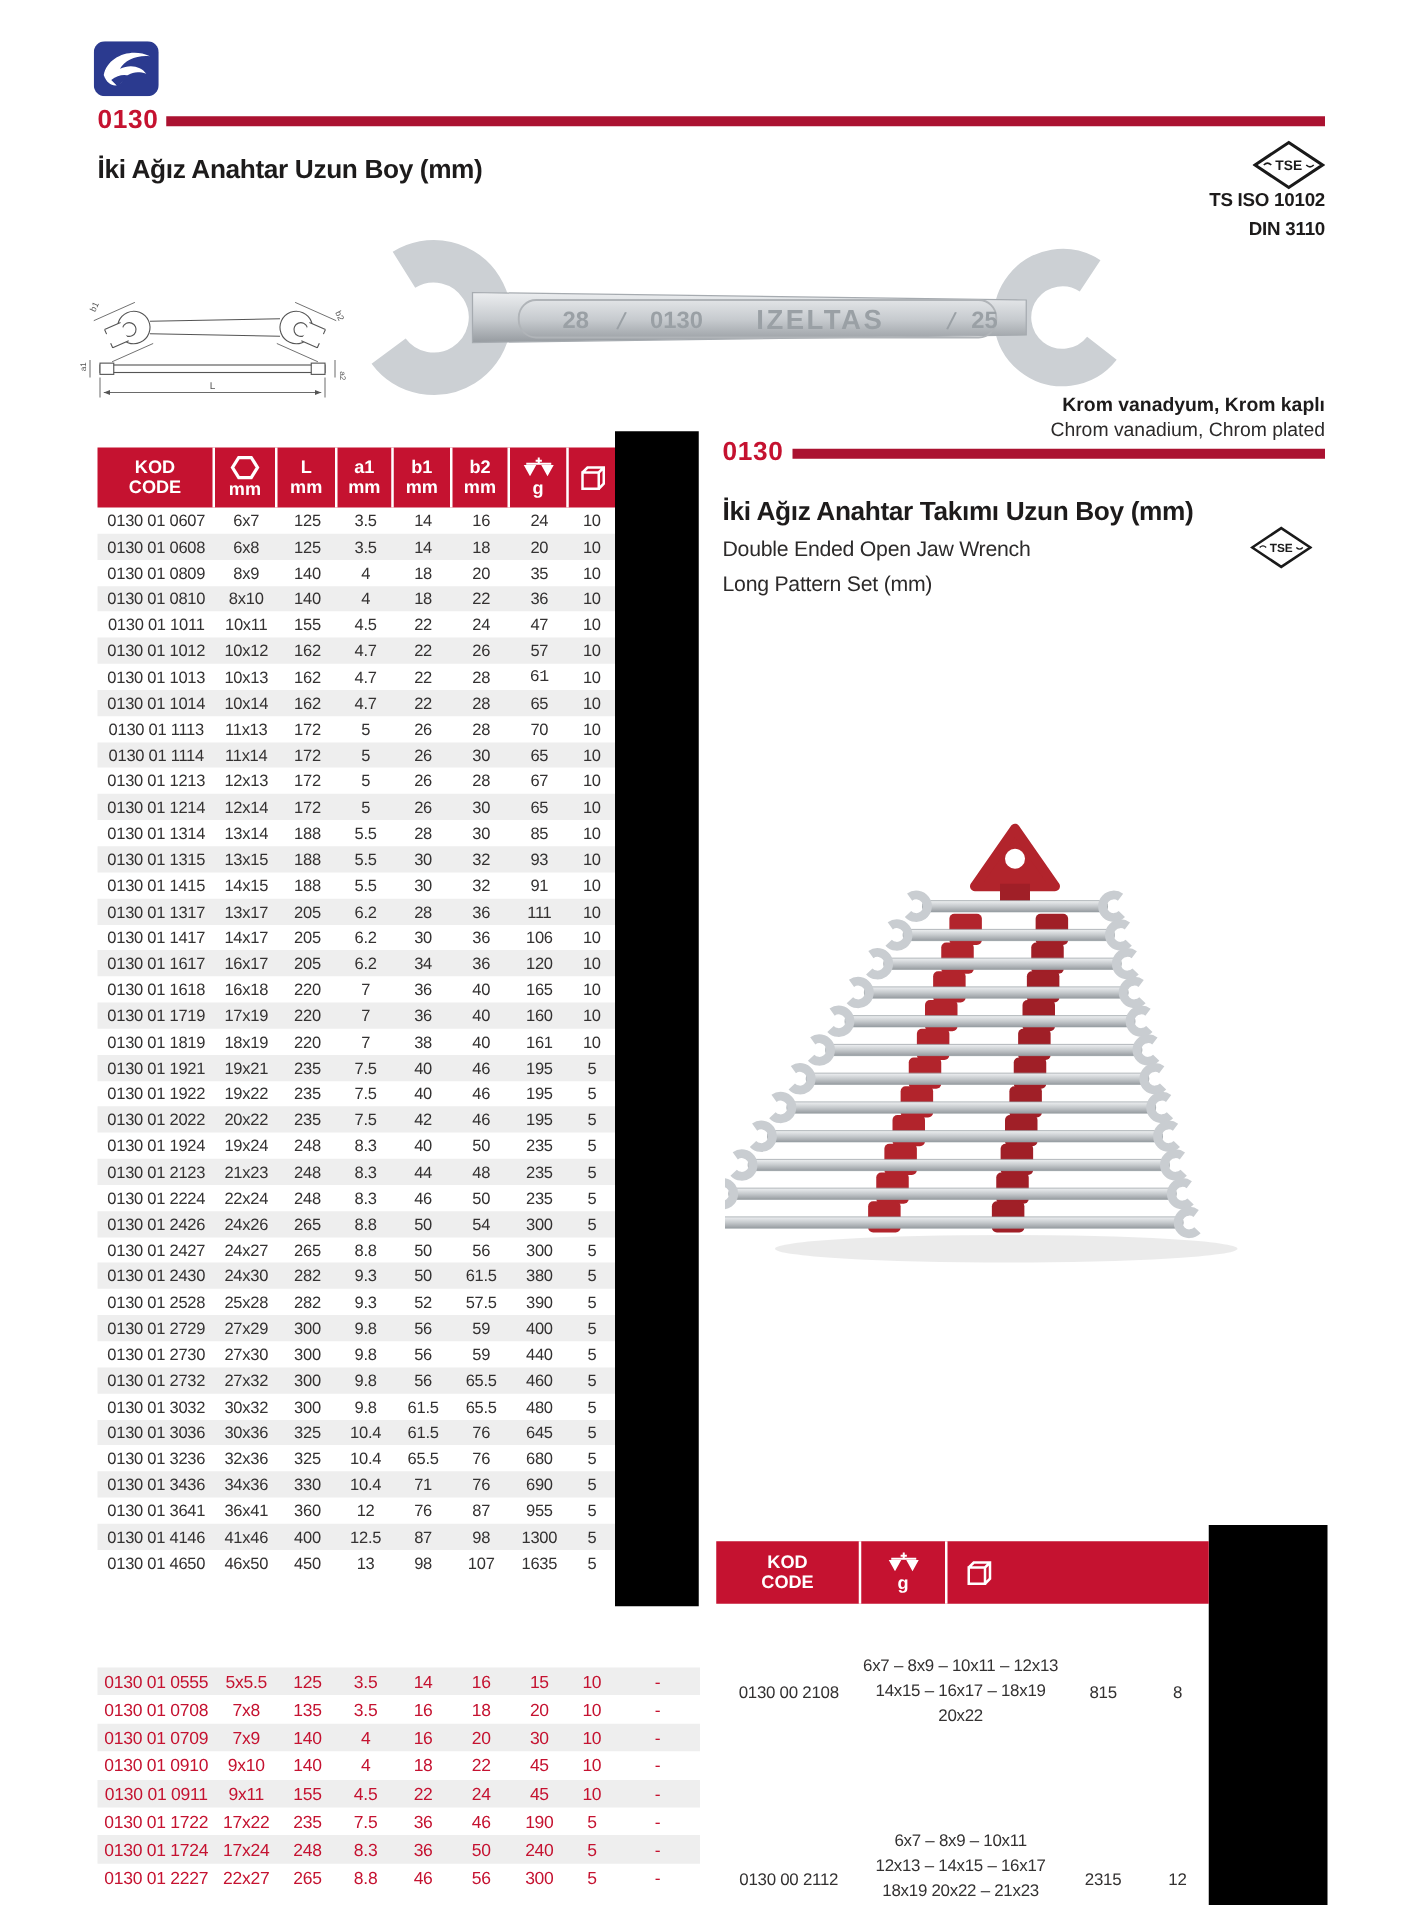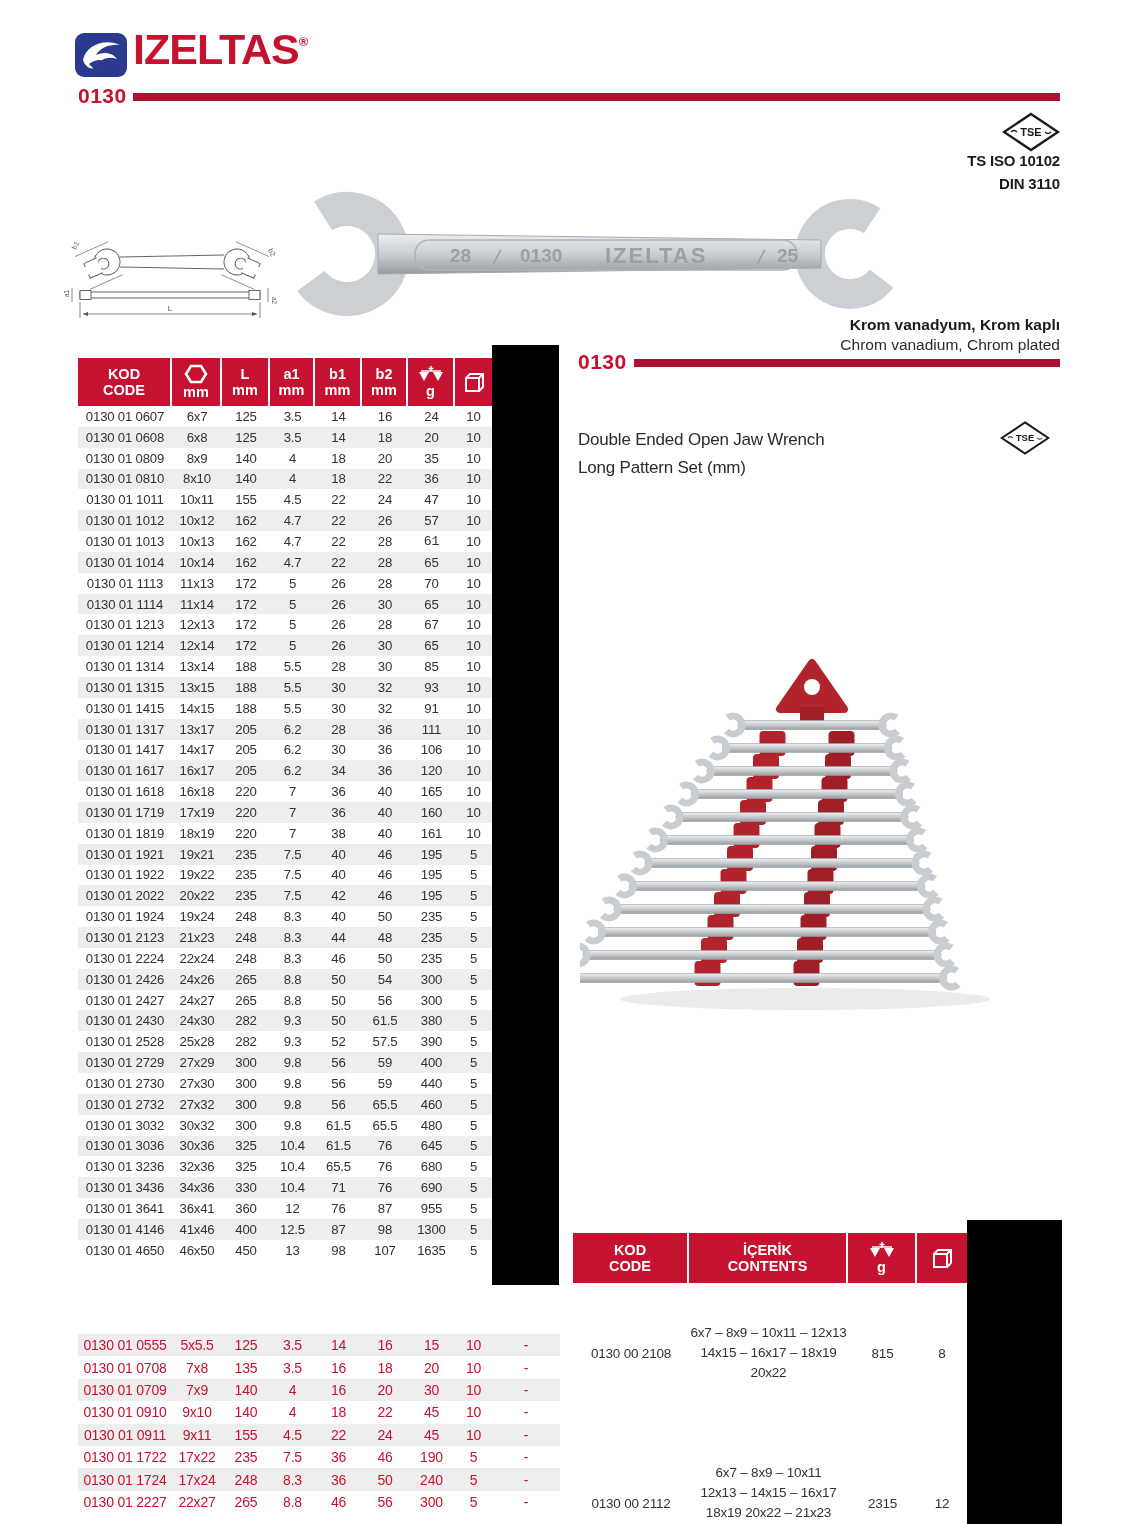--- a/index.html
+++ b/index.html
@@ -43,25 +43,25 @@
 
 <div class="page">
 
   <div class="abs" style="left:75px;top:33px;width:52px;height:44px;">
     <svg width="52" height="44" viewBox="0 0 52 44">
       <rect x="0" y="0" width="52" height="44" rx="9" fill="#2b3a8f"></rect>
       <path d="M8 27 C11 12, 30 5, 45 12 C34 11 25 15 21 22 C29 18 38 20 42 26 C33 23 26 26 23 32 C19 38 11 36 8 27 Z" fill="#fff"></path>
       <path d="M14 31 C20 26, 27 26, 31 29 C26 30 21 33 20 37 Z" fill="#2b3a8f"></path>
     </svg>
   </div>
-  <div class="abs" style="left:133px;top:28px;"><span class="logo-text">IZELTAS</span><span class="reg">®</span></div>
 
   <div class="abs code-red" style="left:78px;top:84px;">0130</div>
   <div class="abs redbar" style="left:133px;top:93px;width:927px;"></div>
 
+  <div class="abs title-tr" style="left:78px;top:124px;">İki Ağız Anahtar Uzun Boy (mm)</div>
 
   <div class="abs" style="left:1002px;top:112px;width:58px;height:40px;">
     <svg width="58" height="40" viewBox="0 0 58 40">
       <polygon points="29,2 56,20 29,38 2,20" fill="#fff" stroke="#1a1a1a" stroke-width="2.4"></polygon>
       <path d="M9 20 q3 -3 6 0" fill="none" stroke="#1a1a1a" stroke-width="1.2"></path>
       <path d="M43 20 q3 3 6 0" fill="none" stroke="#1a1a1a" stroke-width="1.2"></path>
       <text x="29" y="24" text-anchor="middle" font-family="Liberation Sans,sans-serif" font-size="11" font-weight="bold" fill="#1a1a1a">TSE</text>
     </svg>
   </div>
   <div class="abs stdtxt" style="left:880px;top:152px;width:180px;">TS ISO 10102</div>
@@ -672,20 +672,21 @@
         <div class="tcell" style="width: 46px;">56</div>
         <div class="tcell" style="width: 47px;">300</div>
         <div class="tcell" style="width: 37px;">5</div>
         <div class="tcell" style="width: 68px;">-</div>
       </div>
     </div>
 
   <div class="abs code-red" style="left:578px;top:350px;">0130</div>
   <div class="abs redbar" style="left:634px;top:359px;width:426px;"></div>
 
+  <div class="abs title-tr" style="left:578px;top:398px;">İki Ağız Anahtar Takımı Uzun Boy (mm)</div>
   <div class="abs title-en" style="left:578px;top:430px;">Double Ended Open Jaw Wrench</div>
   <div class="abs title-en" style="left:578px;top:458px;">Long Pattern Set (mm)</div>
 
   <div class="abs" style="left:1000px;top:420px;width:50px;height:36px;">
     <svg width="50" height="36" viewBox="0 0 58 40">
       <polygon points="29,2 56,20 29,38 2,20" fill="#fff" stroke="#1a1a1a" stroke-width="2.4"></polygon>
       <path d="M9 20 q3 -3 6 0" fill="none" stroke="#1a1a1a" stroke-width="1.2"></path>
       <path d="M43 20 q3 3 6 0" fill="none" stroke="#1a1a1a" stroke-width="1.2"></path>
       <text x="29" y="24" text-anchor="middle" font-family="Liberation Sans,sans-serif" font-size="11" font-weight="bold" fill="#1a1a1a">TSE</text>
     </svg>
@@ -768,24 +769,20 @@
         </g>
     </svg>
   </div>
 
   <div class="abs" style="left:573px;top:1233px;width:394px;">
     <div class="thead" style="height:50px;">
       <div class="th" style="width:116px">
         <span>KOD</span>
         <span>CODE</span>
       </div>
-      <div class="th" style="width:159px">
-        <span>İÇERİK</span>
-        <span>CONTENTS</span>
-      </div>
       <div class="th" style="width:69px">
         <svg width="26" height="18" viewBox="0 0 26 18">
           <path d="M13 1 L13 6 M10.5 3.5 L15.5 3.5 M3 6 L23 6" stroke="#fff" stroke-width="1.6" fill="none"></path>
           <path d="M1 7 L11 7 L6 16 Z M15 7 L25 7 L20 16 Z" fill="#fff"></path>
         </svg>
         <span>g</span>
       </div>
       <div class="th" style="width:50px">
         <svg width="22" height="22" viewBox="0 0 22 22">
           <path d="M3 7 L16 7 L16 20 L3 20 Z M3 7 L7 3 L20 3 L20 16 L16 20 M20 3 L16 7" fill="none" stroke="#fff" stroke-width="2"></path>

